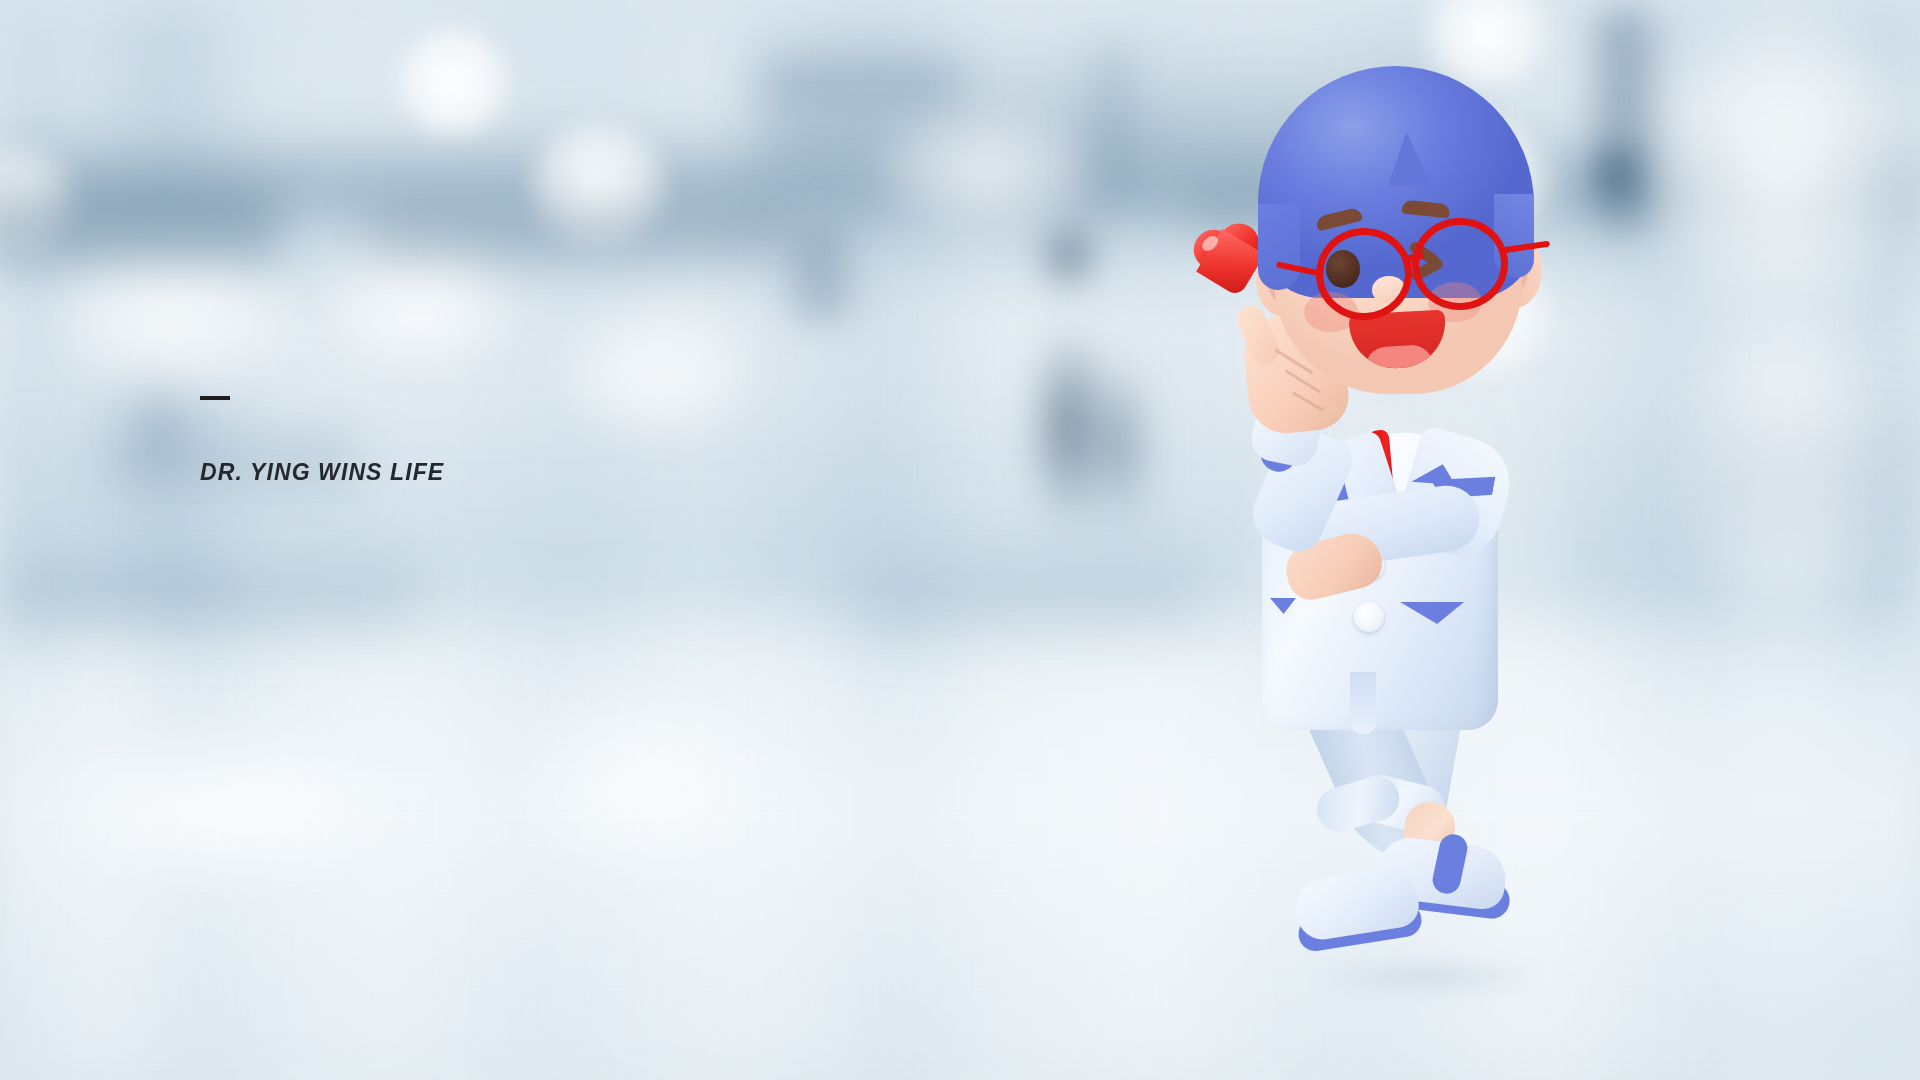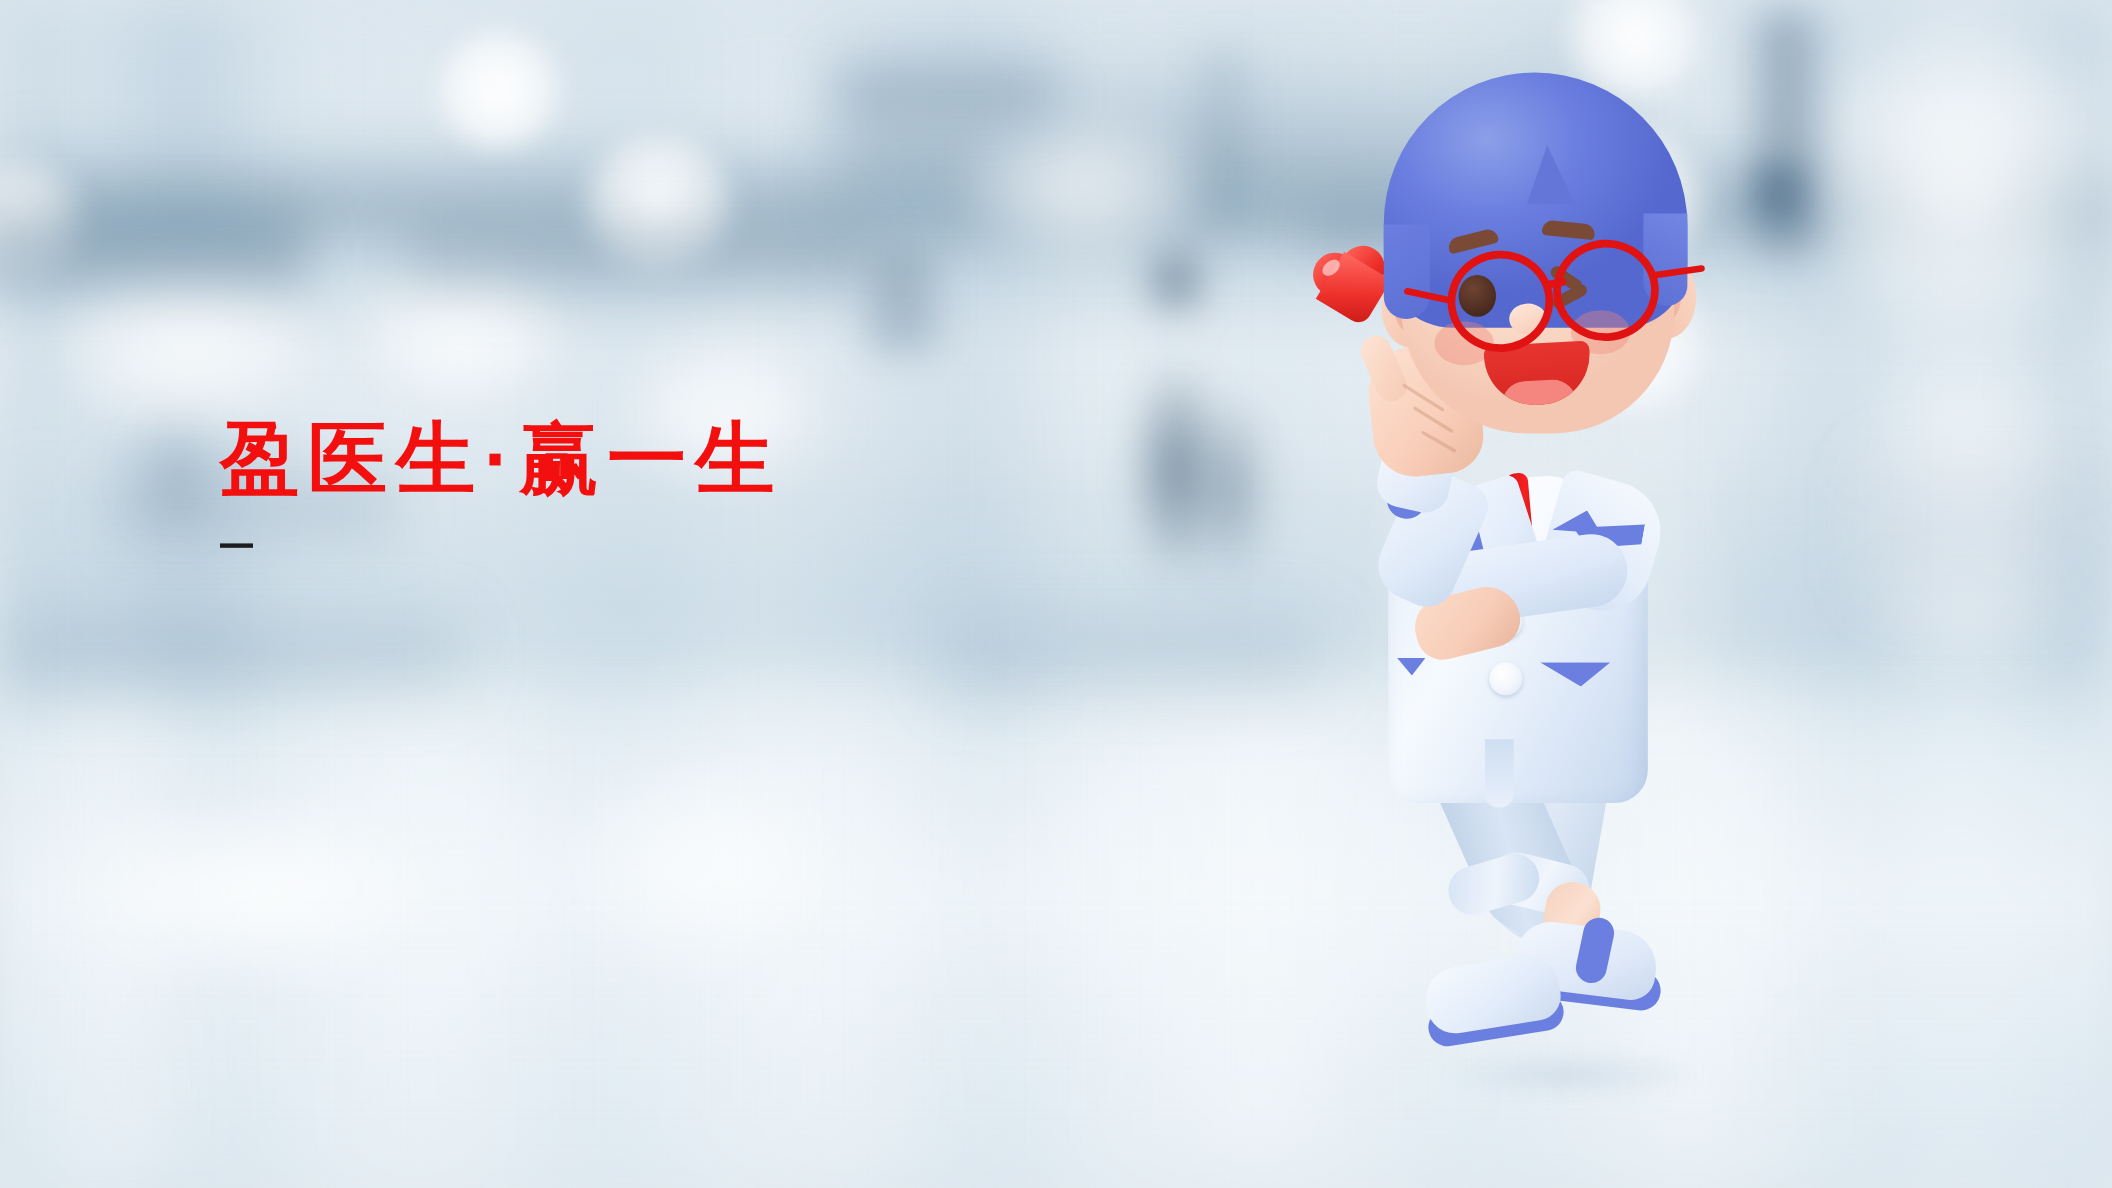--- a/index.html
+++ b/index.html
@@ -560,25 +560,25 @@
     <div class="blob" style="left:860px;top:560px;width:340px;height:70px;border-radius:12px;background:rgba(112,146,172,.18);filter:blur(30px);"></div>
     <div class="blob" style="left:1700px;top:420px;width:200px;height:120px;border-radius:12px;background:rgba(120,152,178,.16);filter:blur(30px);"></div>
 
     <div id="bg-person-left"></div>
     <div id="bg-silhouette"></div>
     <div id="bg-silhouette2"></div>
   </div>
 
   <div id="text-block">
 
-    <div id="slogan-cn">盈医生·赢一生</div>
 
     <div id="rule-divider"></div>
 
     <div id="tagline-group">
+      <div class="tagline-line">DR. YING WINS LIFE</div>
     </div>
   </div>
 
   <div id="mascot-glow"></div>
   <div id="mascot-shadow"></div>
 
   <div id="mascot">
 
     <div class="part" id="leg-back"></div>
     <div class="part" id="leg-front"></div>

